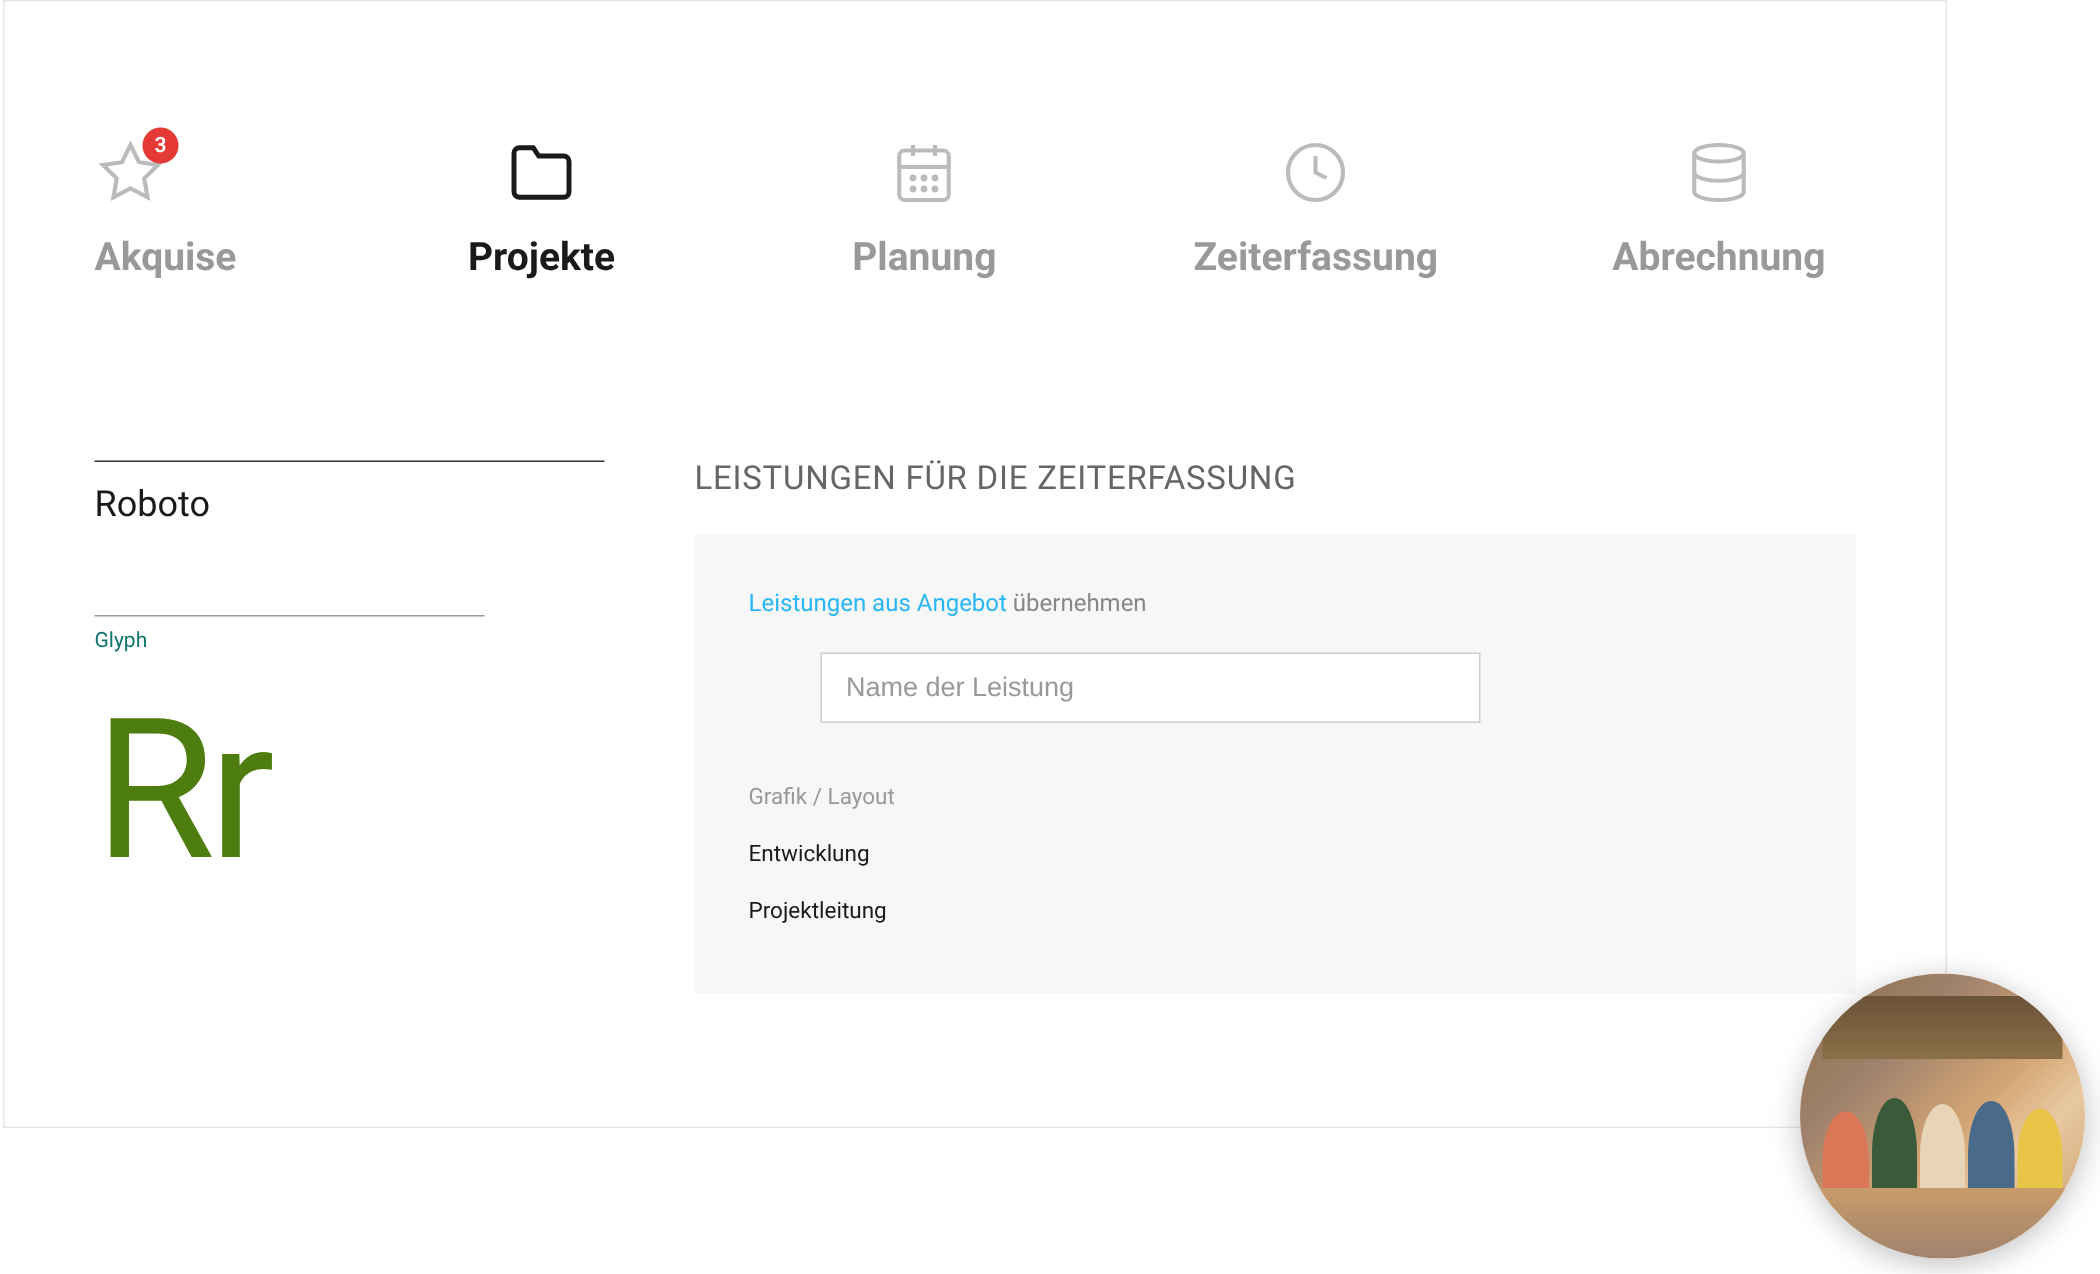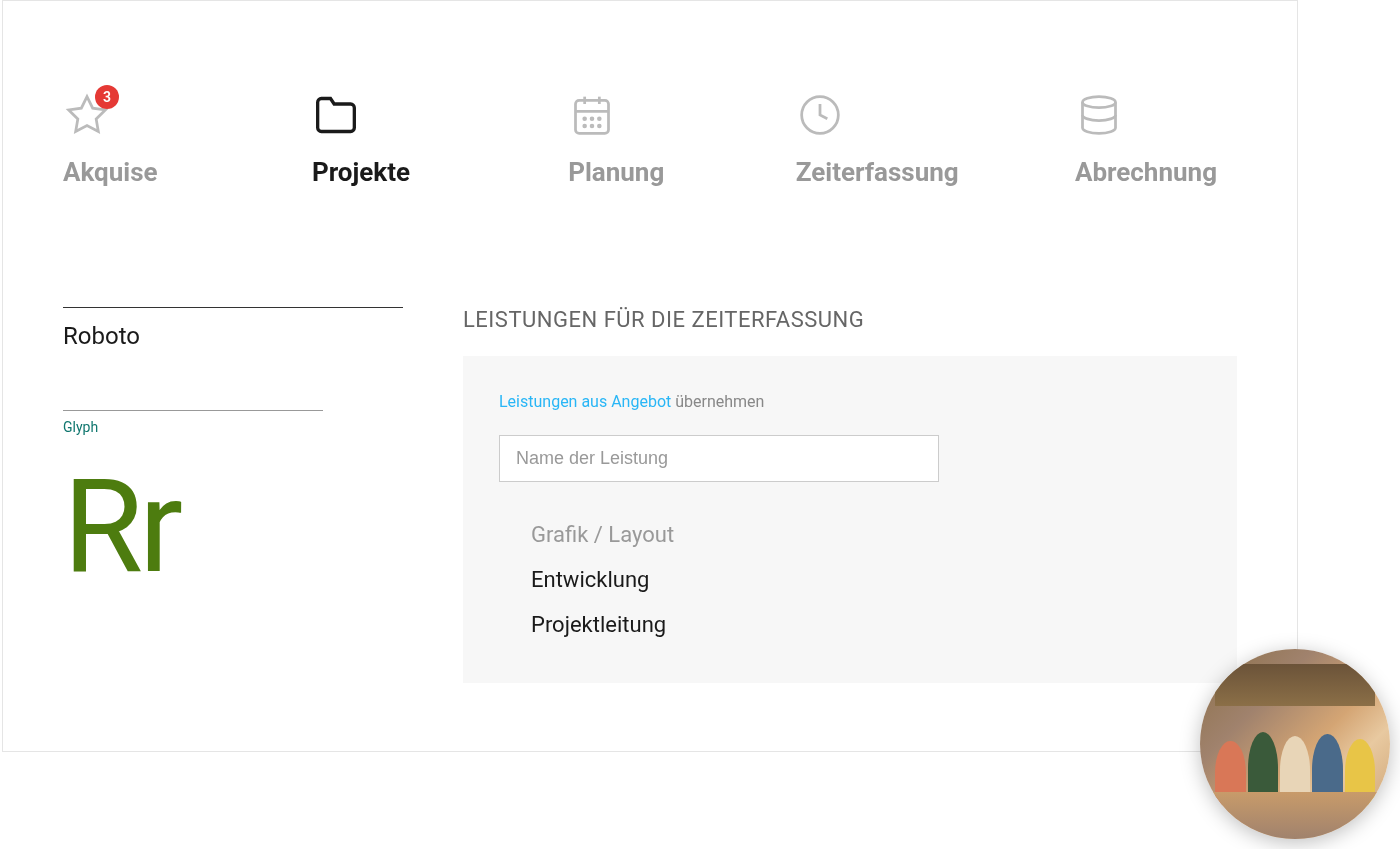--- a/index.html
+++ b/index.html
@@ -1,41 +1,41 @@
 <!DOCTYPE html>
 <html><head>
 <meta charset="utf-8">
 <style>
 * { box-sizing: border-box; margin: 0; padding: 0; }
 body { font-family: -apple-system, BlinkMacSystemFont, 'Segoe UI', Roboto, Arial, sans-serif; background: #fff; width: 1400px; height: 849px; position: relative; }
 .frame { border: 1px solid #e5e5e5; width: 1296px; height: 752px; position: absolute; left: 2px; top: 0; background: #fff; }
 .nav { display: flex; gap: 0; padding: 90px 60px 0 60px; }
-.nav-item { display: flex; flex-direction: column; align-items: flex-start; cursor: pointer; padding: 0 20px; }
+.nav-item { display: flex; flex-direction: column; align-items: center; cursor: pointer; padding: 0 20px; }
 .nav-item:first-child { padding-left: 0; align-items: flex-start; }
 .nav-icon { width: 48px; height: 48px; display: flex; align-items: center; justify-content: center; margin-bottom: 18px; position: relative; }
 .nav-label { font-size: 26px; color: #999; font-weight: 700; }
 .nav-item.active .nav-label { color: #1a1a1a; }
 .nav-item.active svg { stroke: #1a1a1a; }
 .badge { position: absolute; top: -6px; right: -8px; background: #e53935; color: #fff; border-radius: 50%; width: 24px; height: 24px; font-size: 14px; font-weight: 600; display: flex; align-items: center; justify-content: center; }
 .content { display: flex; padding: 120px 60px 0 60px; gap: 60px; }
 .left-col { width: 340px; }
 .font-section { border-top: 1px solid #333; padding-top: 14px; margin-bottom: 60px; }
 .font-name { font-size: 24px; color: #1a1a1a; }
 .glyph-section { border-top: 1px solid #999; padding-top: 8px; width: 260px; }
 .glyph-label { font-size: 14px; color: #0f766e; }
 .glyph-display { font-size: 130px; font-weight: 400; color: #4d7c0f; line-height: 1.1; margin-top: 20px; letter-spacing: -4px; }
 .right-col { flex: 1; }
 .section-title { font-size: 22px; color: #666; letter-spacing: 0.5px; margin-bottom: 24px; }
 .panel { background: #f7f7f7; padding: 36px; }
 .link-row { font-size: 16px; margin-bottom: 24px; }
 .link-blue { color: #29b6f6; cursor: pointer; }
 .link-gray { color: #888; text-align: right; }
-.input-field { width: 440px; padding: 12px 16px; font-size: 18px; border: 1px solid #ccc; background: #fff; color: #888; margin-bottom: 30px; }
+.input-field { width: 440px; padding: 12px 16px; font-size: 18px; border: 1px solid #ccc; background: #fff; color: #888; margin-bottom: 30px; margin-left: 48px; }
 .input-field::placeholder { color: #999; }
-.service-item { font-size: 22px; padding: 10px 0; cursor: pointer; margin-left: 32px; }
+.service-item { font-size: 15px; padding: 10px 0; cursor: pointer; }
 .service-item.muted { color: #999; }
 .service-item.normal { color: #1a1a1a; }
 .avatar-float { position: absolute; right: 10px; bottom: 10px; width: 190px; height: 190px; border-radius: 50%; overflow: hidden; box-shadow: 0 4px 20px rgba(0,0,0,0.25); cursor: pointer; }
 .avatar-inner { width: 100%; height: 100%; background: linear-gradient(135deg, #8b6f47 0%, #a0826d 30%, #d4a574 55%, #e8c9a0 70%, #c89b6a 100%); position: relative; }
 .avatar-inner::before { content:""; position:absolute; top:8%; left:8%; right:8%; height:22%; background: linear-gradient(#6b5339,#8b6f47); border-radius: 8px 8px 0 0; }
 .avatar-people { position:absolute; bottom:18%; left:8%; right:8%; height:48%; display:flex; gap:2px; align-items:flex-end; justify-content:center;}
 .avatar-person { flex:1; border-radius:50% 50% 8px 8px; }
 .p1{height:70%;background:#d97757}.p2{height:80%;background:#3a5a3a}.p3{height:75%;background:#e8d5b7}.p4{height:78%;background:#4a6a8a}.p5{height:72%;background:#e8c547}
 .avatar-table { position:absolute; bottom:0; left:0; right:0; height:25%; background:linear-gradient(#c89b6a,#a0826d);}
 .nav-spacer-1 { width: 150px; }

